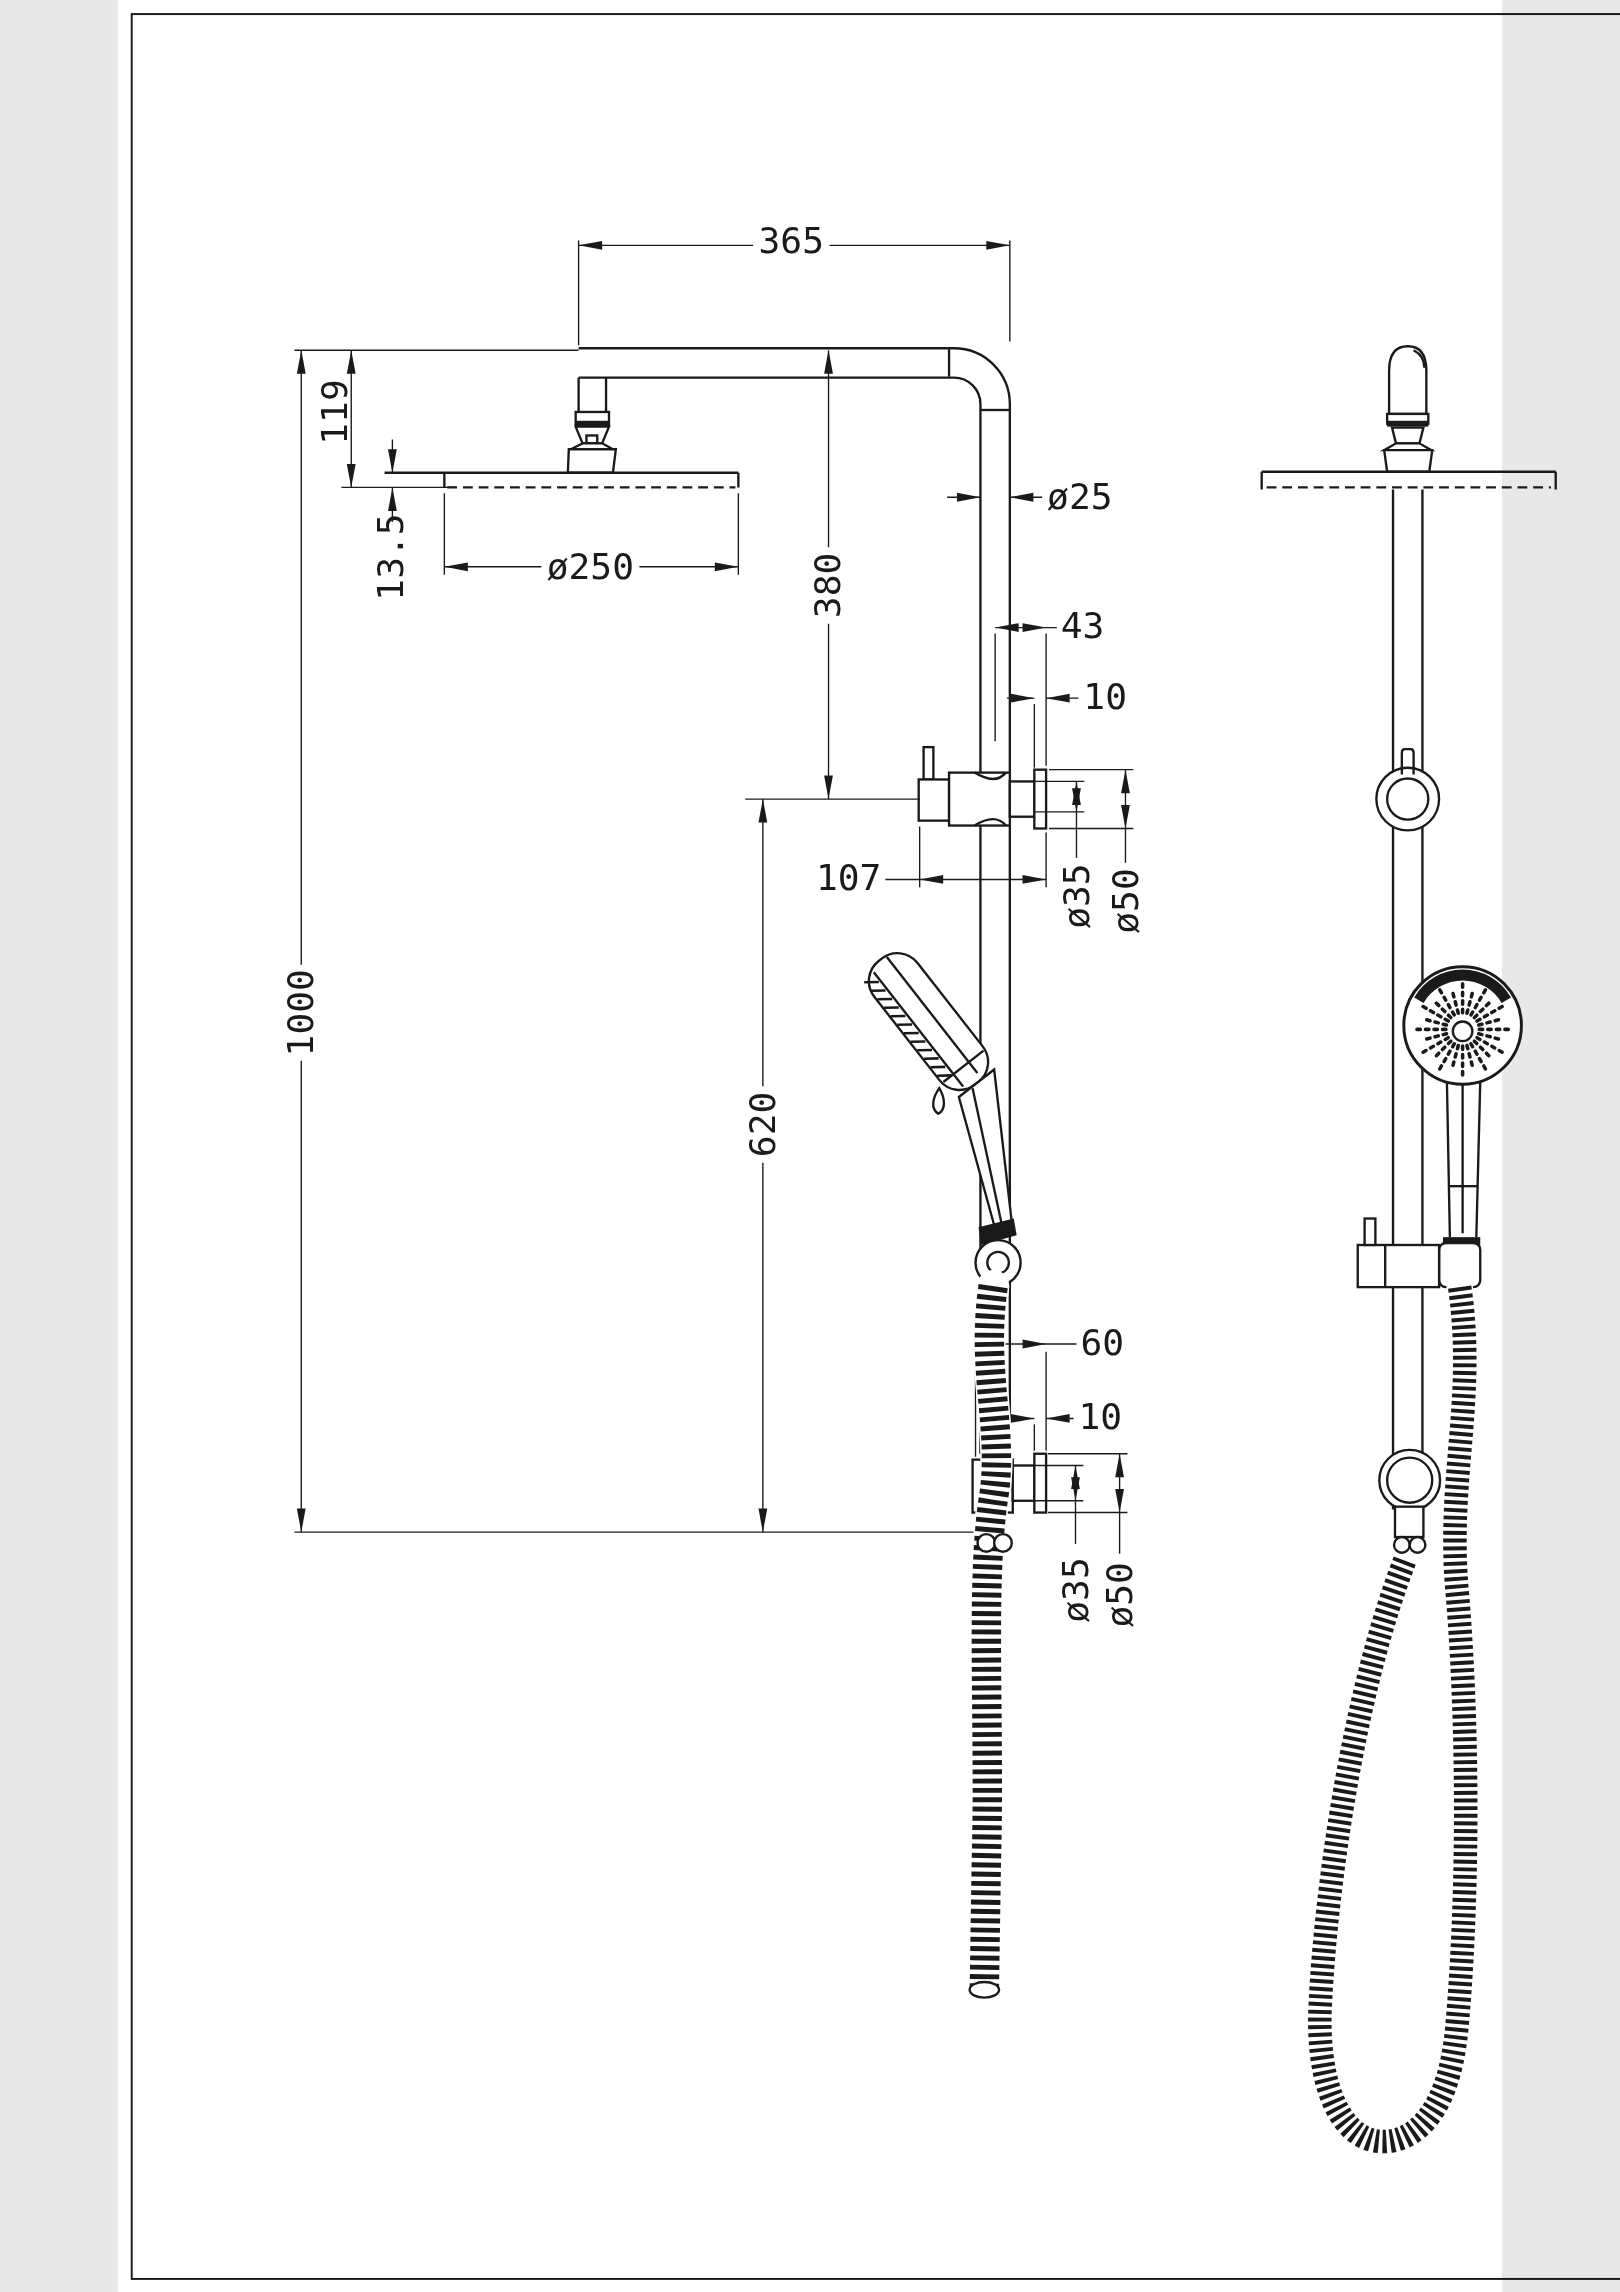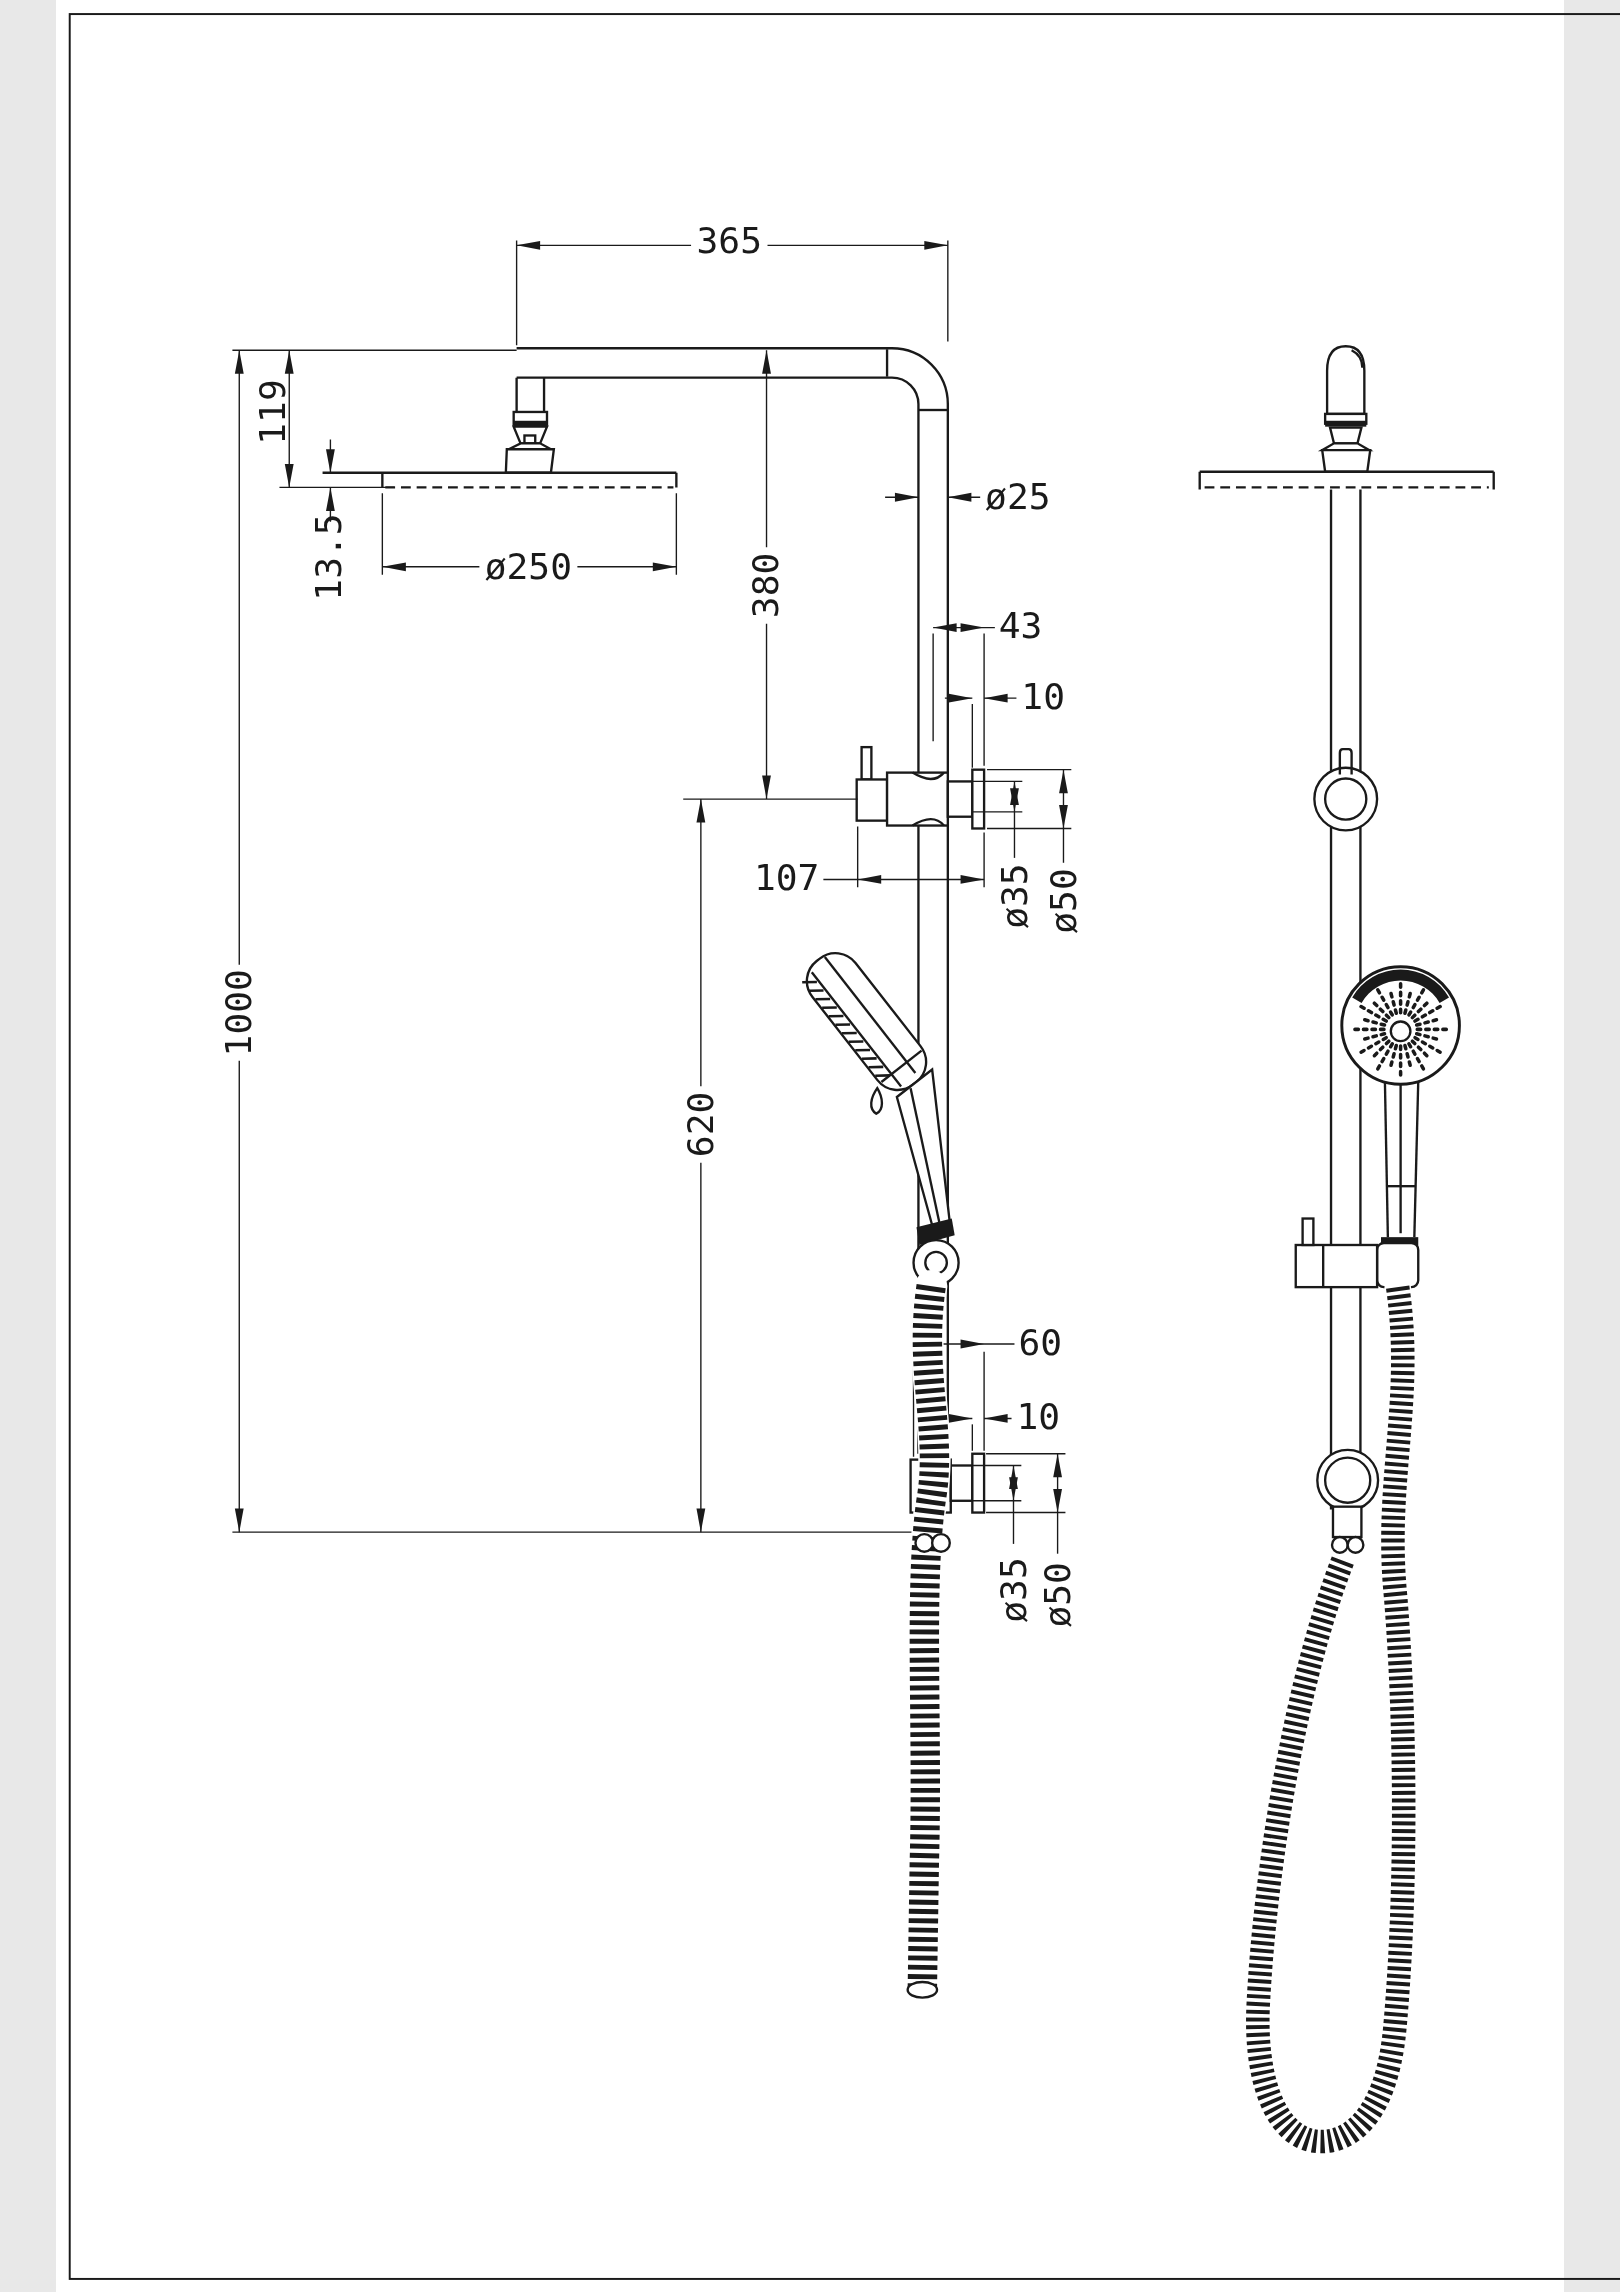--- a/index.html
+++ b/index.html
@@ -1,16 +1,16 @@
 <!DOCTYPE html>
 <html><head>
 <meta charset="utf-8">
 <style>
   html,body{margin:0;padding:0;background:#e8e8e8;}
-  .page{width:1508px;height:2293px;background:#ffffff;position:relative;margin:0 auto;text-align:center;}
+  .page{width:1384px;height:2293px;background:#ffffff;position:relative;margin:0 auto;text-align:center;}
   svg{display:block;}
   svg text{font-family:"DejaVu Sans Mono","Liberation Mono",monospace;font-size:37px;fill:#1a1a1a;}
   .ol{stroke:#1a1a1a;stroke-width:2.4;fill:none;}
   .fw{stroke:#1a1a1a;stroke-width:2.4;fill:#ffffff;}
   .dk{fill:#1a1a1a;stroke:none;}
   .dim{stroke:#1a1a1a;stroke-width:1.4;fill:none;}
   .dashface{stroke:#1a1a1a;stroke-width:2.2;fill:none;stroke-dasharray:10 6;}
   .hoseW{stroke:#ffffff;stroke-width:33;fill:none;stroke-linecap:round;}
   .hoseR{stroke:#1a1a1a;stroke-width:30;fill:none;stroke-dasharray:5 4.5;}
   .hoseW2{stroke:#ffffff;stroke-width:27;fill:none;stroke-linecap:round;}

